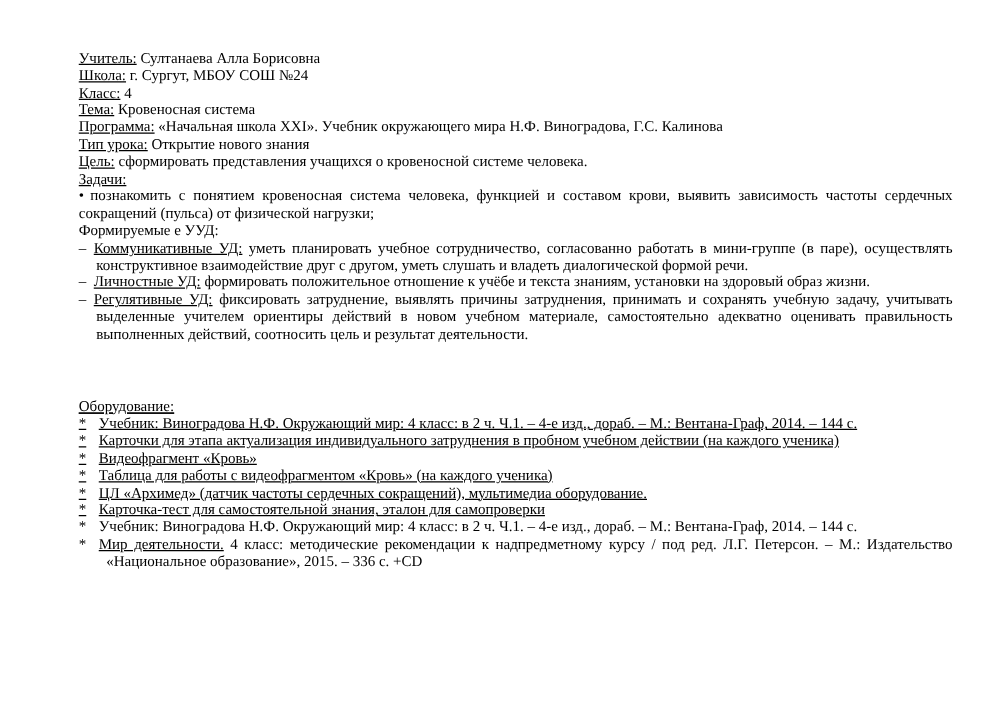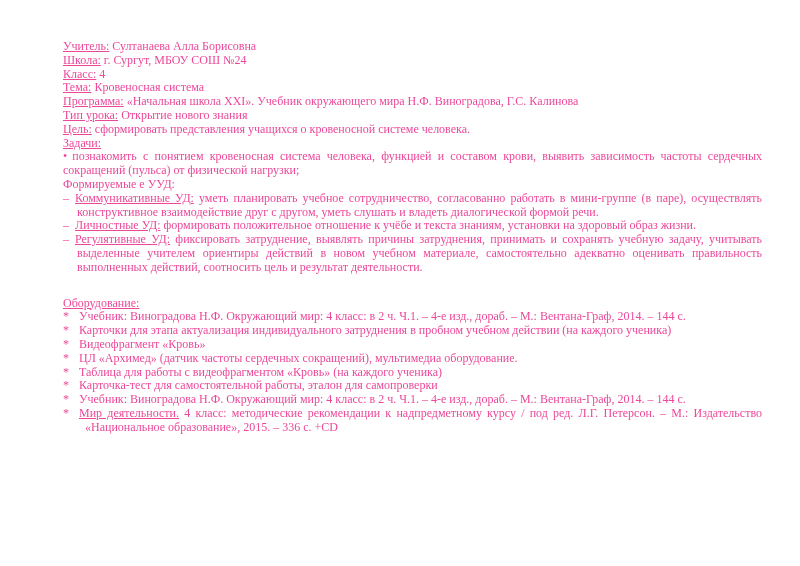--- a/index.html
+++ b/index.html
@@ -5,41 +5,41 @@
   html, body { margin: 0; padding: 0; background: #ffffff; }
   .page {
     width: 800px;
     height: 566px;
     box-sizing: border-box;
     background: #ffffff;
     padding: 40px 38px 0 63px;
     font-family: "Liberation Serif", "DejaVu Serif", serif;
     font-size: 12px;
     line-height: 13.8px;
-    color: #ec4899;
+    color: #000000;
     overflow: hidden;
   }
   p { margin: 0; }
   .u { text-decoration: underline; }
   .line { text-align: left; }
   .task { text-align: justify; }
   .task .marker { margin-right: 5px; }
   .uud {
     text-align: justify;
     padding-left: 14px;
     text-indent: -14px;
   }
   .uud .marker { margin-right: 6px; }
   .eq {
     text-align: justify;
     padding-left: 22px;
     text-indent: -22px;
   }
   .eq .marker { margin-right: 10px; }
-  .equipment-section { margin-top: 22px; }
+  .equipment-section { margin-top: 44px; text-decoration: underline; }
 </style>
 </head>
 <body>
 
 <div class="page">
 
   <p class="line"><span class="u">Учитель:</span><span> Султанаева Алла Борисовна</span></p>
   <p class="line"><span class="u">Школа:</span><span> г. Сургут, МБОУ СОШ №24</span></p>
   <p class="line"><span class="u">Класс:</span><span> 4</span></p>
   <p class="line"><span class="u">Тема:</span><span> Кровеносная система</span></p>
@@ -53,23 +53,23 @@
   <p class="line">Формируемые е УУД:</p>
   <p class="uud"><span class="marker">–</span><span class="u">Коммуникативные УД:</span><span> уметь планировать учебное сотрудничество, согласованно работать в мини-группе (в паре), осуществлять конструктивное взаимодействие друг с другом, уметь слушать и владеть диалогической формой речи.</span></p>
   <p class="uud"><span class="marker">–</span><span class="u">Личностные УД:</span><span> формировать положительное отношение к учёбе и текста знаниям, установки на здоровый образ жизни.</span></p>
   <p class="uud"><span class="marker">–</span><span class="u">Регулятивные УД:</span><span> фиксировать затруднение, выявлять причины затруднения, принимать и сохранять учебную задачу, учитывать выделенные учителем ориентиры действий в новом учебном материале, самостоятельно адекватно оценивать правильность выполненных действий, соотносить цель и результат деятельности.</span></p>
 
   <div class="equipment-section">
     <p class="line"><span class="u">Оборудование:</span></p>
     <p class="eq"><span class="marker">*</span><span>Учебник: Виноградова Н.Ф. Окружающий мир: 4 класс: в 2 ч. Ч.1. – 4-е изд., дораб. – М.: Вентана-Граф, 2014. – 144 с.</span></p>
     <p class="eq"><span class="marker">*</span><span>Карточки для этапа актуализация индивидуального затруднения в пробном учебном действии (на каждого ученика)</span></p>
     <p class="eq"><span class="marker">*</span><span>Видеофрагмент «Кровь»</span></p>
+    <p class="eq"><span class="marker">*</span><span>Таблица для работы с видеофрагментом «Кровь» (на каждого ученика)</span></p>
     <p class="eq"><span class="marker">*</span><span>ЦЛ «Архимед» (датчик частоты сердечных сокращений), мультимедиа оборудование.</span></p>
-    <p class="eq"><span class="marker">*</span><span>Таблица для работы с видеофрагментом «Кровь» (на каждого ученика)</span></p>
-    <p class="eq"><span class="marker">*</span><span>Карточка-тест для самостоятельной работы, эталон для самопроверки</span></p>
+    <p class="eq"><span class="marker">*</span><span>Карточка-тест для самостоятельной знания, эталон для самопроверки</span></p>
   </div>
 
   <div>
     <p class="eq"><span class="marker">*</span><span class="u"></span><span>Учебник: Виноградова Н.Ф. Окружающий мир: 4 класс: в 2 ч. Ч.1. – 4-е изд., дораб. – М.: Вентана-Граф, 2014. – 144 с.</span></p>
     <p class="eq"><span class="marker">*</span><span class="u">Мир деятельности.</span><span> 4 класс: методические рекомендации к надпредметному курсу / под ред. Л.Г. Петерсон. – М.: Издательство «Национальное образование», 2015. – 336 с. +CD</span></p>
   </div>
 
 </div>
 
 </body></html>

